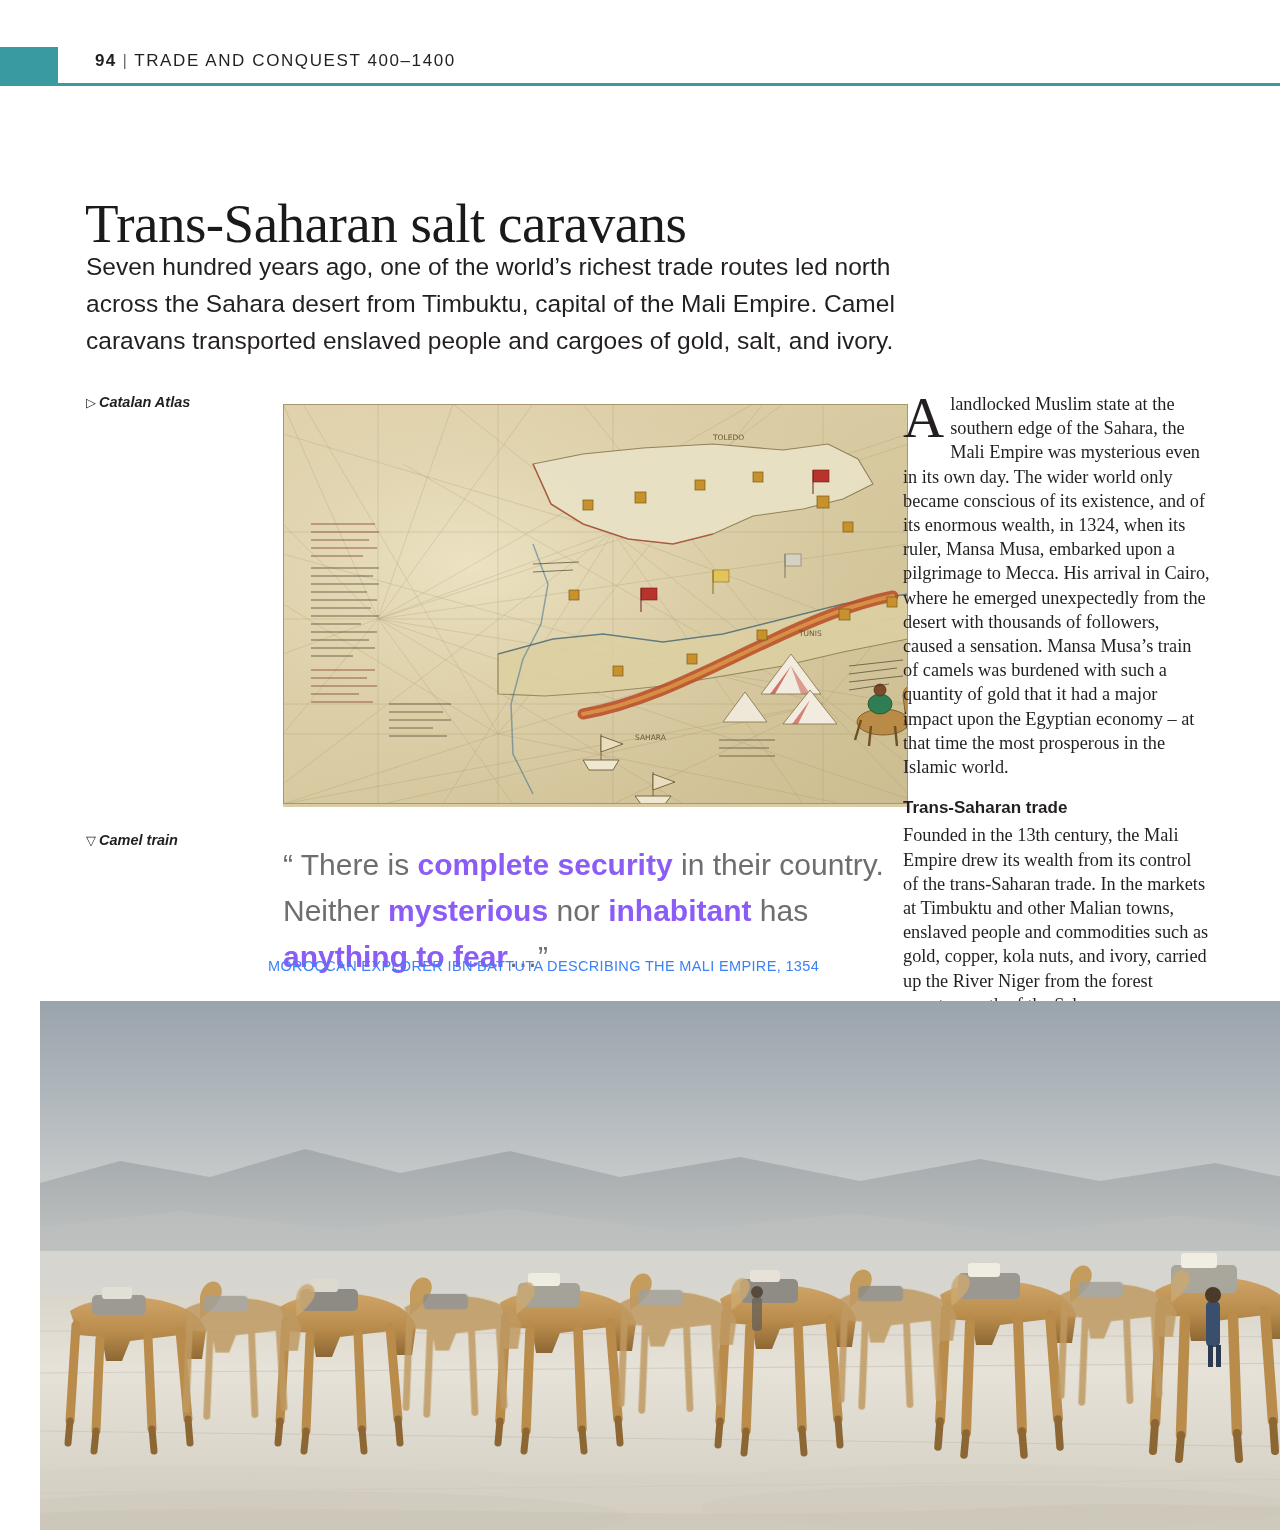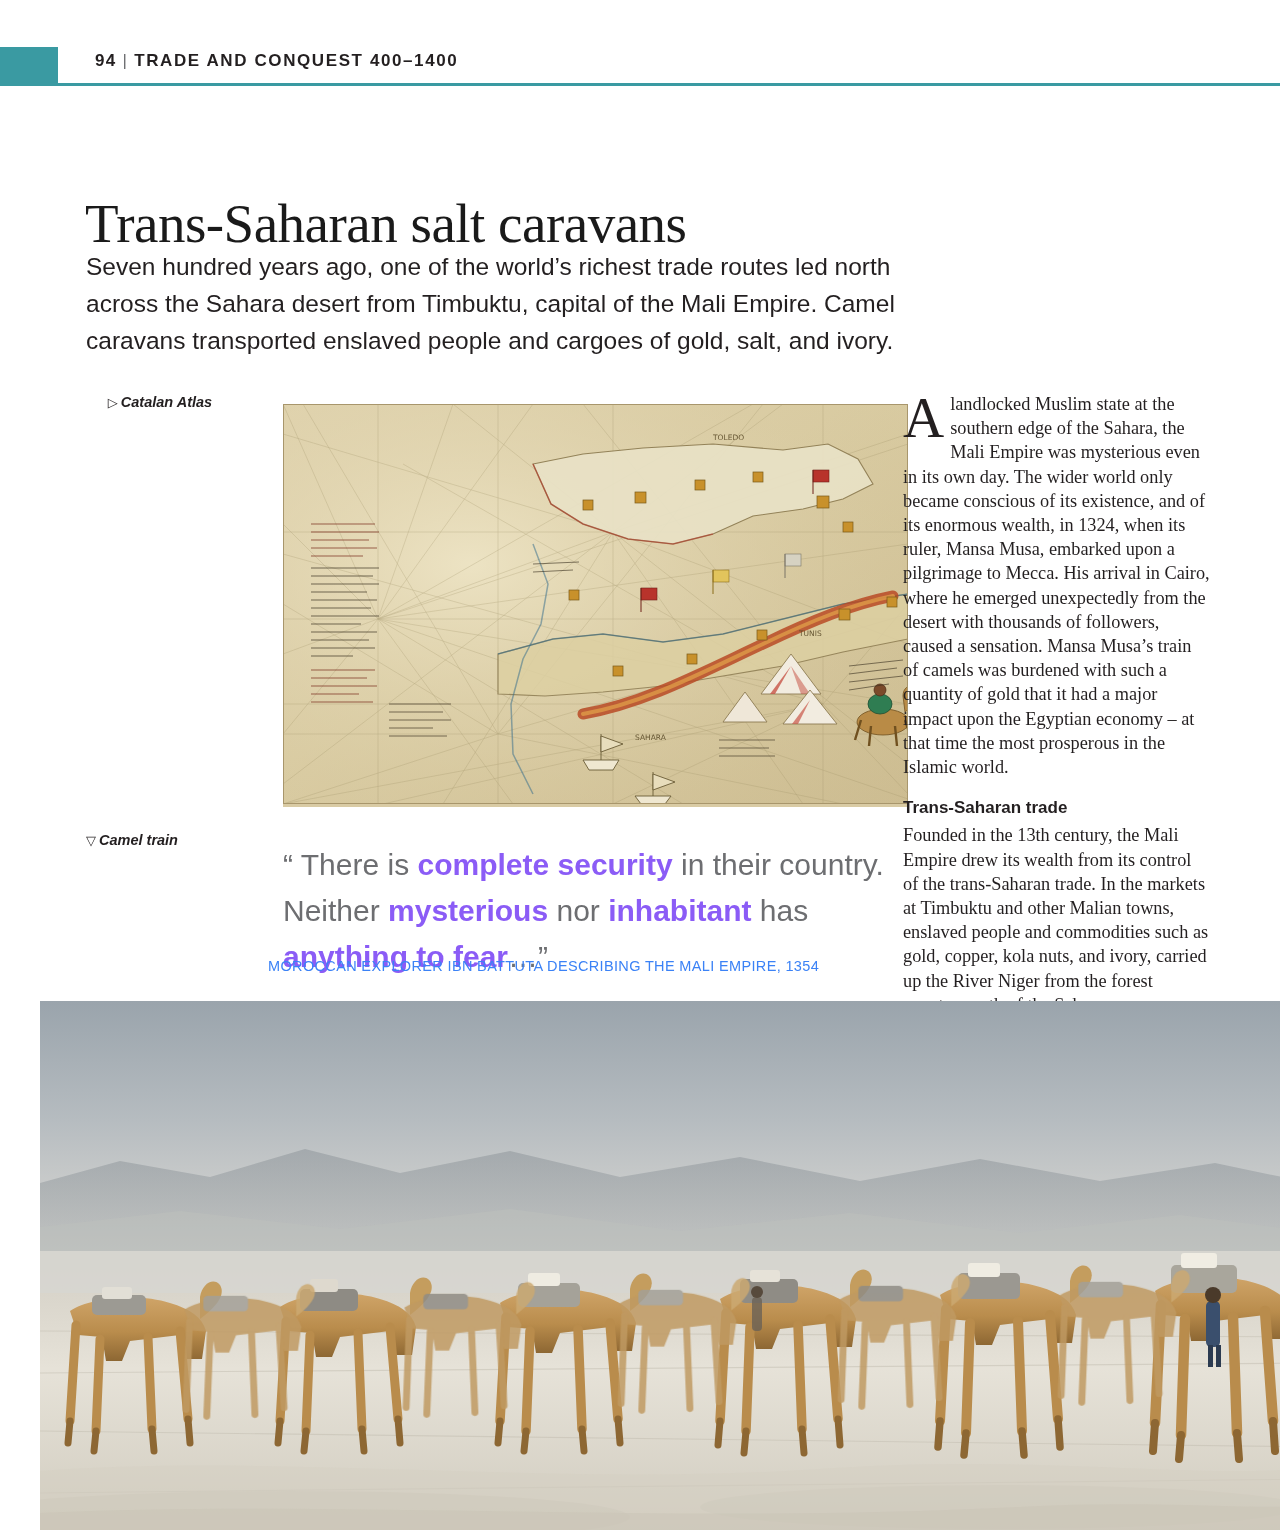--- a/index.html
+++ b/index.html
@@ -48,21 +48,21 @@
   .rh-pageno {
     font-weight: 700;
     margin-top: 45px;
   }
   .rh-sep {
     font-weight: 400;
     padding: 0 6px;
     color: #6d6e71;
   }
   .rh-title {
-    font-weight: 700;
+    font-weight: 400;
     letter-spacing: 1.6px;
     text-align: center;
   }
 
   
   .headline {
     position: absolute;
     left: 85px;
     top: 150px;
     width: 1050px;
@@ -88,21 +88,20 @@
 
   
   .cap-catalan {
     position: absolute;
     left: 86px;
     top: 392px;
     width: 148px;
     font-size: 14.5px;
     line-height: 20.5px;
     color: #231f20;
-    text-align: center;
   }
   .cap-camel {
     position: absolute;
     left: 86px;
     top: 830px;
     width: 150px;
     font-size: 14.5px;
     line-height: 20.5px;
     color: #231f20;
   }

